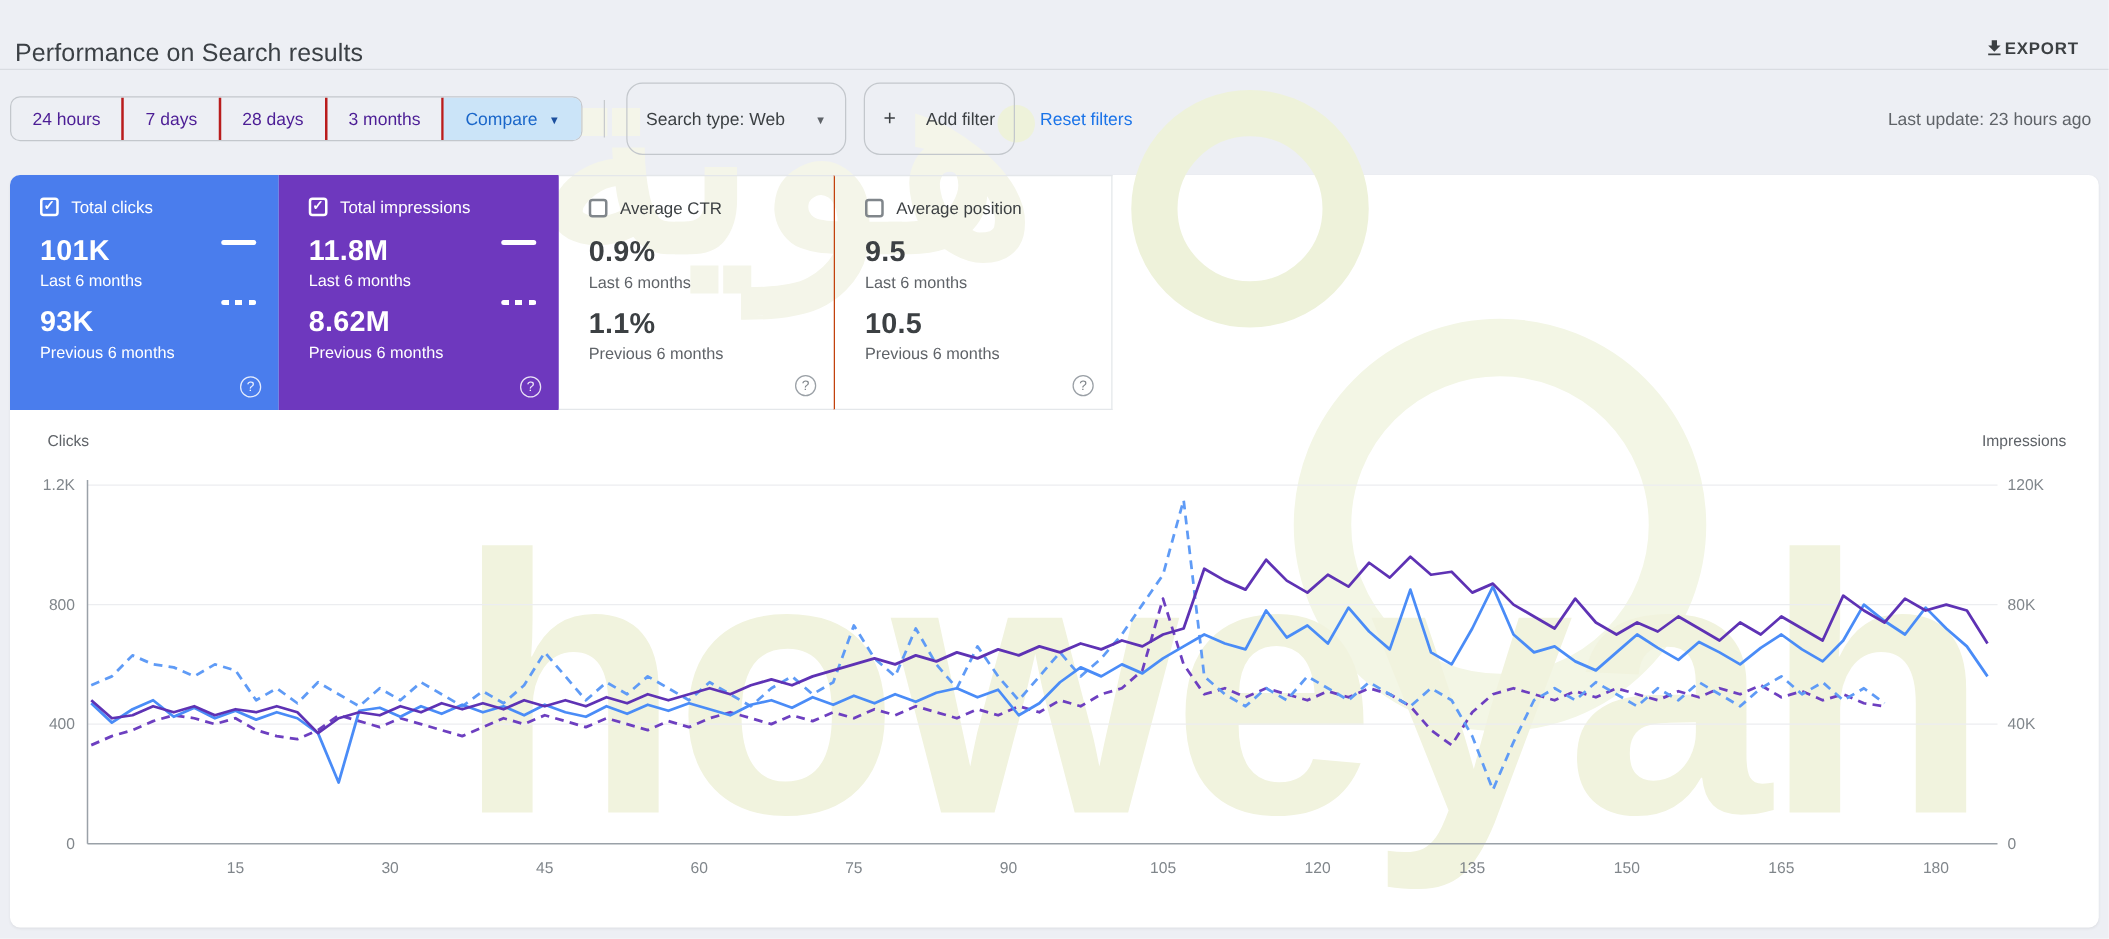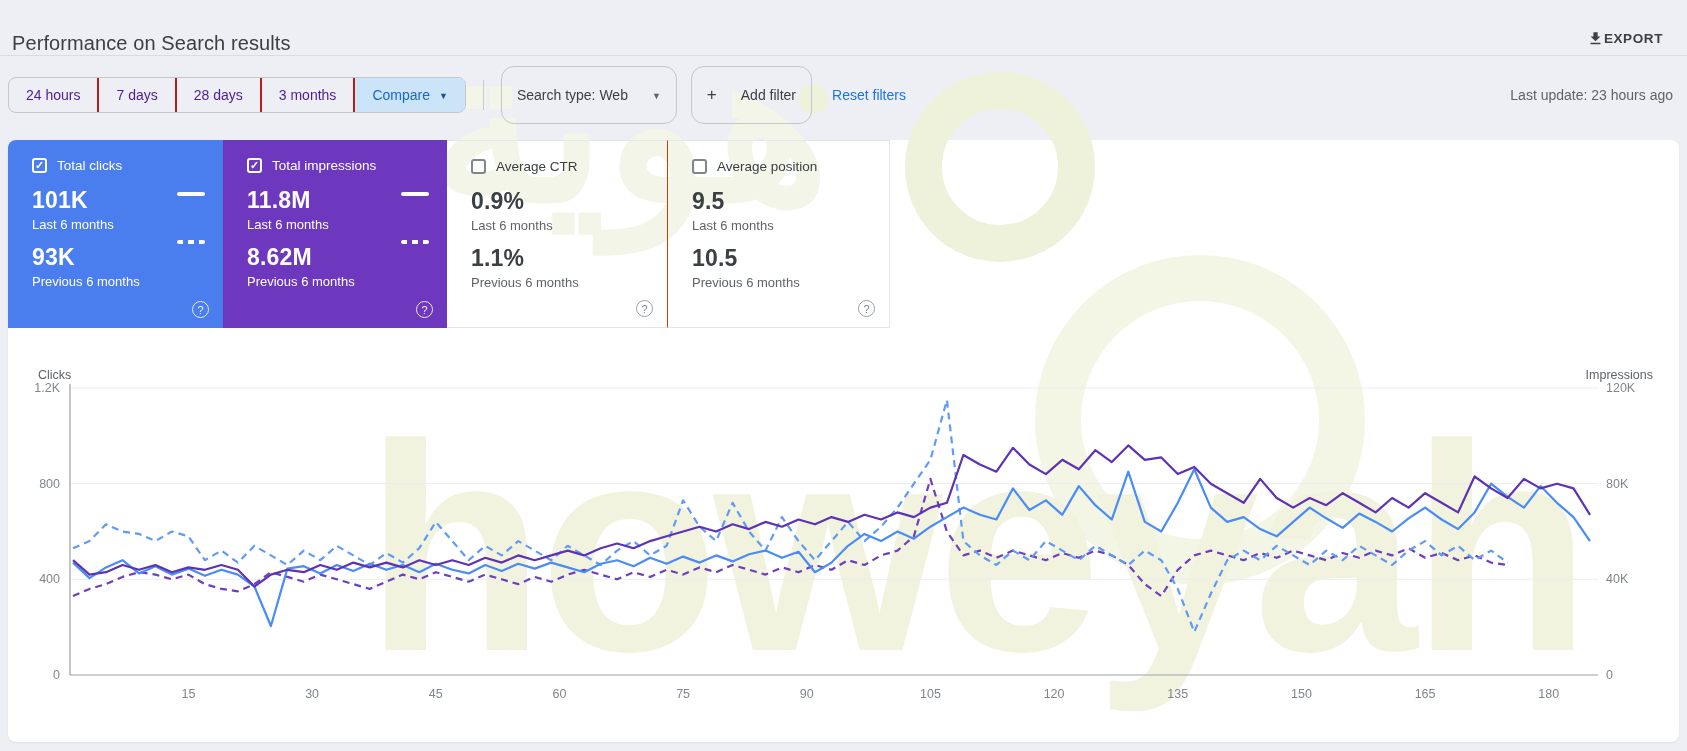--- a/index.html
+++ b/index.html
@@ -63,21 +63,21 @@
   .dash-ico { position:absolute; right:18px; width:28px; height:4px; border-radius:2px; }
   .dash-solid { top:52px; background:#ffffff; }
   .dash-dotted { top:100px; background:repeating-linear-gradient(90deg,#ffffff 0 6px,transparent 6px 11px); }
   .qmark { position:absolute; right:14px; bottom:10px; width:17px; height:17px; border-radius:50%;
            font-size:11px; display:flex; align-items:center; justify-content:center; }
   .qmark.light { border:1.4px solid rgba(255,255,255,.85); color:rgba(255,255,255,.9); }
   .qmark.gray  { border:1.4px solid #9aa0a6; color:#80868b; }
 
   
   .chart-region { position:relative; z-index:10; height:414px; }
-  .axis-title { position:absolute; font-size:12.5px; color:#5f6368; top:40px; }
+  .axis-title { position:absolute; font-size:12.5px; color:#5f6368; top:18px; }
   .axis-title.left { left:30px; }
   .axis-title.right { right:26px; }
   #chart-svg { display:block; width:1671px; height:414px; }
   #chart-svg text { font-family:"Liberation Sans", sans-serif; font-size:12.5px; fill:#80868b; }
 </style>
 </head>
 <body>
 
 <div class="header">
   <div class="page-title">Performance on Search results</div>

